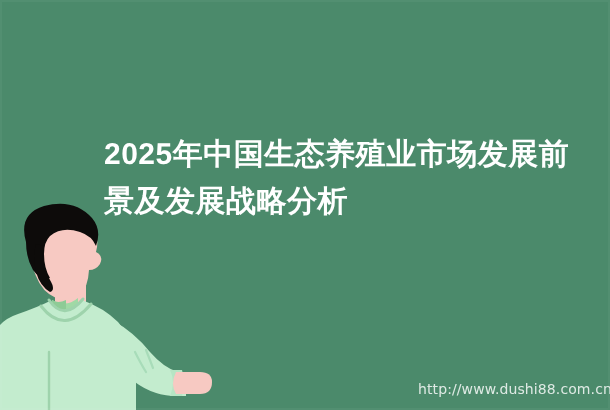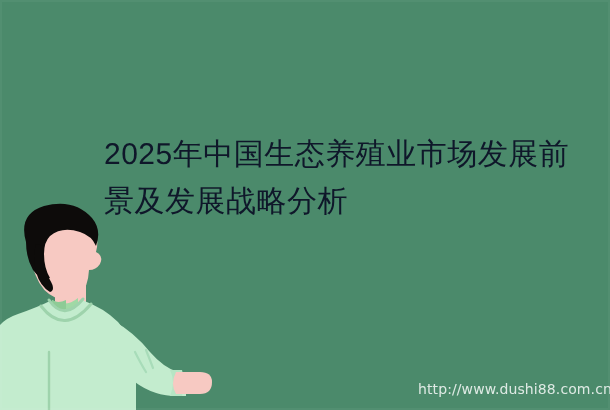--- a/index.html
+++ b/index.html
@@ -22,24 +22,24 @@
     box-shadow: inset 0 0 0 2px rgba(255,255,255,0.045);
     pointer-events: none;
   }
 
   
   #title-block {
     position: absolute;
     left: 104px;
     top: 131px;
     width: 470px;
-    color: #0f172a;
+    color: #ffffff;
     font-size: 30px;
     line-height: 47px;
-    font-weight: 400;
+    font-weight: 700;
     letter-spacing: 0.5px;
     white-space: pre-wrap;
     text-rendering: geometricPrecision;
   }
 
   
   #watermark {
     position: absolute;
     left: 418px;
     top: 381px;

